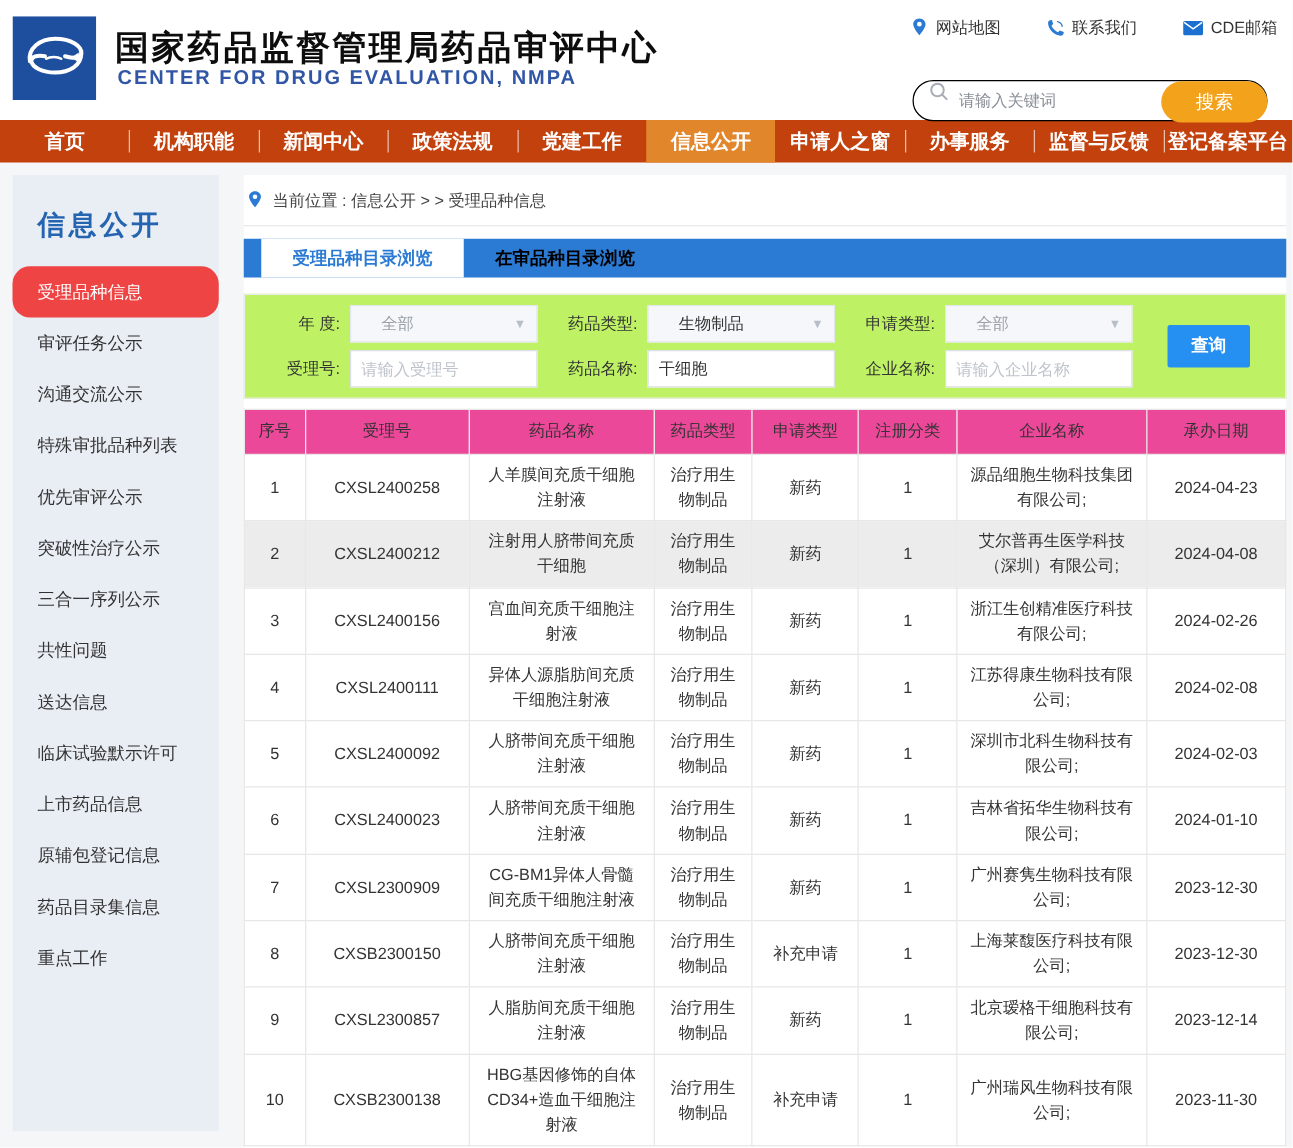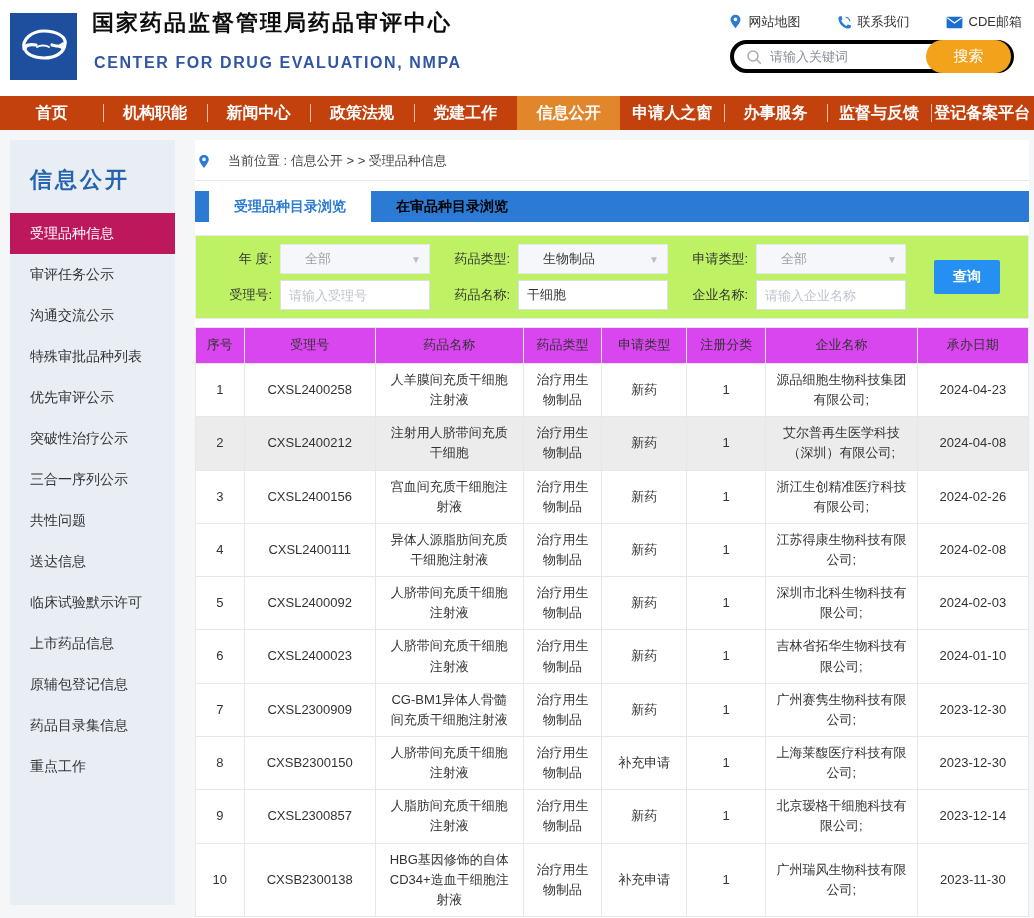--- a/index.html
+++ b/index.html
@@ -2,49 +2,49 @@
 <html><head>
 <meta charset="utf-8">
 <style>
   * { margin:0; padding:0; box-sizing:border-box; }
   html,body { width:1034px; height:918px; overflow:hidden; }
   body { font-family:"Liberation Sans","DejaVu Sans",sans-serif; background:#f5f6f8; color:#333; }
 
   
   .header { position:relative; height:96px; background:#fff; }
   .logo { position:absolute; left:10px; top:13px; width:67px; height:67px; display:block; }
-  .title-cn { position:absolute; left:92px; top:8px; font-size:22px; font-weight:bold; color:#0d0d0d; letter-spacing:2px; white-space:nowrap; }
+  .title-cn { position:absolute; left:92px; top:20px; font-size:27px; font-weight:bold; color:#0d0d0d; letter-spacing:2px; white-space:nowrap; }
   .title-en { position:absolute; left:94px; top:54px; font-size:16px; font-weight:bold; color:#3156a6; letter-spacing:1.6px; white-space:nowrap; }
   .top-links { position:absolute; right:12px; top:13px; display:flex; gap:36px; align-items:center; }
   .top-link { display:flex; align-items:center; gap:6px; font-size:13px; color:#333; cursor:pointer; text-decoration:none; }
   .top-link svg { display:block; }
-  .search-bar { position:absolute; right:20px; top:40px; width:284px; height:33px; background:#fff; border:4px solid #000000; border-radius:17px; display:flex; align-items:center; padding-left:12px; }
+  .search-bar { position:absolute; right:20px; top:64px; width:284px; height:33px; background:#fff; border:1px solid #000000; border-radius:17px; display:flex; padding-left:12px; }
   .search-bar svg { flex:0 0 auto; }
   .search-input { flex:1; border:none; outline:none; background:transparent; font-size:13px; color:#333; padding:0 8px; min-width:0; font-family:inherit; }
   .search-input::placeholder { color:#8a8f98; }
   .search-btn { flex:0 0 auto; width:85px; height:33px; margin-right:-1px; border:none; border-radius:17px; background:#f3a21c; color:#fff; font-size:15px; cursor:pointer; font-family:inherit; }
 
   
   .nav { height:34px; background:#c2410c; display:flex; }
   .nav-item { flex:1; display:flex; align-items:center; justify-content:center; color:#fff; font-size:16px; font-weight:bold; cursor:pointer; position:relative; white-space:nowrap; }
   .nav-item + .nav-item::before { content:""; position:absolute; left:0; top:8px; height:18px; width:1px; background:rgba(255,255,255,.65); }
   .nav-item.active { background:#e2862c; }
   .nav-item.active::before, .nav-item.active + .nav-item::before { display:none; }
 
   
   .main { display:flex; align-items:flex-start; padding:10px 12px 0 10px; gap:20px; }
   .sidebar { width:165px; min-height:765px; background:#e9edf4; flex:0 0 auto; }
   .sidebar-title { padding:25px 0 18px 20px; font-size:22px; font-weight:bold; color:#2464b0; letter-spacing:3px; }
   .side-item { height:41px; line-height:41px; padding-left:20px; font-size:14px; color:#333; cursor:pointer; white-space:nowrap; }
-  .side-item.active { background:#be185d; color:#fff; }
+  .side-item.active { background:#ef4444; color:#fff;border-radius:14px; }
 
   .content { flex:1; background:#fff; min-height:770px; padding-bottom:10px; }
 
   
-  .breadcrumb { display:flex; align-items:flex-end; gap:17px; padding:12px 0 10px 2px; font-size:13px; color:#444; border-bottom:1px solid #e8e8e8; }
+  .breadcrumb { display:flex; align-items:flex-start; gap:7px; padding:12px 0 10px 2px; font-size:13px; color:#444; border-bottom:1px solid #e8e8e8; }
 
   
   .tabbar { margin-top:10px; height:31px; background:#2b7bd4; display:flex; padding-left:14px; }
   .tab { padding:0 25px; line-height:31px; font-size:14px; font-weight:bold; color:#000000; cursor:pointer; white-space:nowrap; }
   .tab.active { background:#fff; color:#2b7bd4; }
 
   
   .filter { position:relative; margin-top:13px; border:1px solid #ebebeb; background:#bef264; padding:5px 110px 5px 8px; }
   .filter-row { display:flex; align-items:center; height:36px; }
   .fgroup { display:flex; align-items:center; margin-right:12px; }
@@ -53,21 +53,21 @@
   .fselect .val { color:#333;margin-left:16px; }
   .fselect.muted .val { color:#9aa0a8; }
   .fselect .arrow { color:#b8bec7; font-size:10px; }
   .finput { width:150px; height:30px; border:1px solid #dcdfe6; font-size:13px; padding:0 8px; color:#333; outline:none; font-family:inherit; }
   .finput::placeholder { color:#bfc4cc; }
   .query-btn { position:absolute; right:28px; top:50%; transform:translateY(-50%); width:66px; height:34px; background:#2590f2; border:none; border-radius:2px; color:#fff; font-size:14px; font-weight:bold; cursor:pointer; font-family:inherit; }
 
   
   .grid { width:100%; margin-top:8px; border-collapse:collapse; font-size:13px; color:#333; table-layout:fixed; }
   .grid th, .grid td { border:1px solid #e7e7e7; text-align:center; padding:6px 10px; line-height:1.55; word-break:break-all; }
-  .grid th { background:#d946ef; height:36px; font-weight:normal; }
+  .grid th { background:#ec4899; height:36px; font-weight:normal; }
   .grid td { height:50px; background:#fff; }
   .grid tr.row-hl td { background:#ececec; }
 </style>
 </head>
 <body>
 
 <div class="header">
   <svg class="logo" viewBox="0 0 67 67">
     <rect x="0" y="0" width="67" height="67" fill="#1e4f9e"></rect>
     <path d="M14 36 C12 26 22 18 34 18 C47 18 56 24 55 30 C54 35 46 33 42 32" fill="none" stroke="#fff" stroke-width="3.2" stroke-linecap="round"></path>

